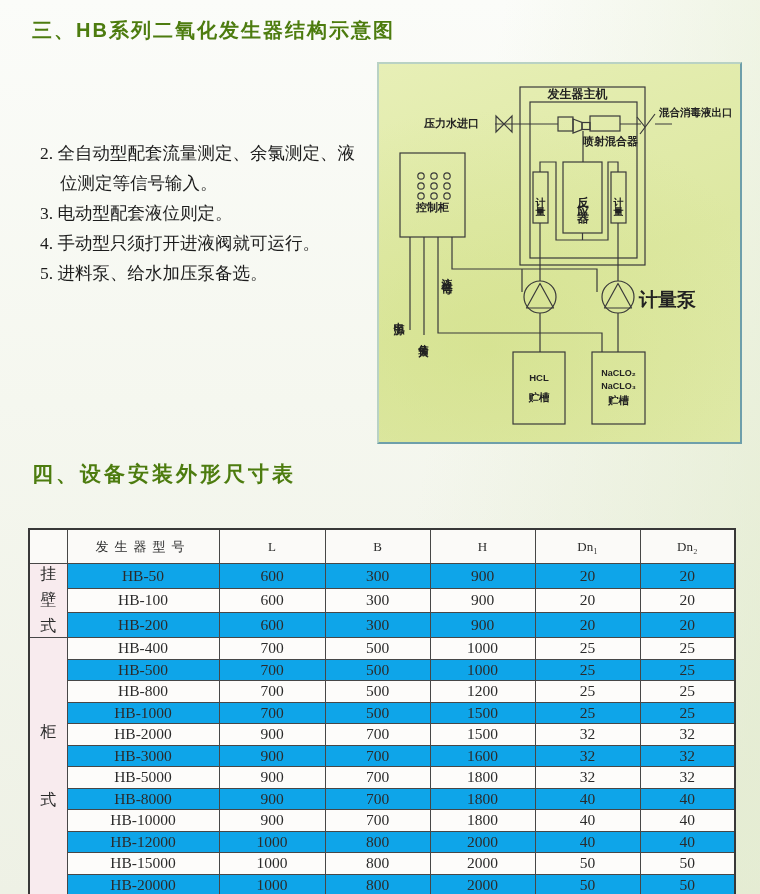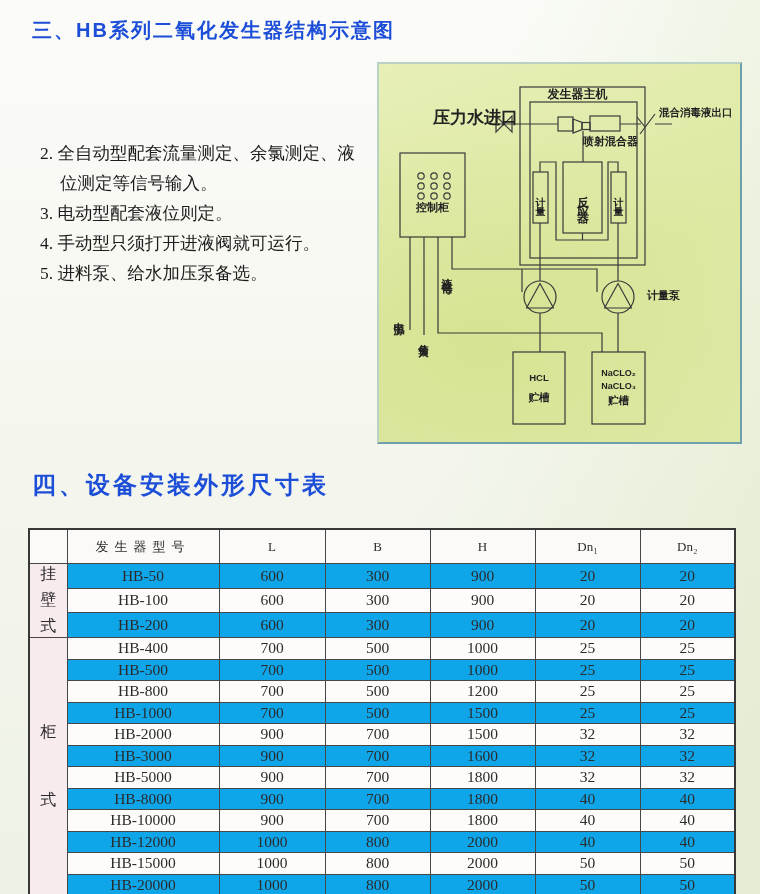--- a/index.html
+++ b/index.html
@@ -6,25 +6,25 @@
   body{
     width:760px;height:894px;position:relative;overflow:hidden;
     font-family:"Liberation Serif","DejaVu Serif",serif;color:#1c1c1c;
     background:
       linear-gradient(100deg, rgba(255,255,255,0) 55%, rgba(221,232,196,.55) 96%),
       linear-gradient(180deg,#fbfcf9 0%,#f5f7ef 45%,#eef1e5 100%);
   }
   .sec-title{
     position:absolute;left:32px;
     font-family:"Liberation Sans","DejaVu Sans",sans-serif;
-    font-weight:700;font-size:20px;letter-spacing:2px;color:#1d4ed8;
+    font-weight:700;font-size:20px;letter-spacing:2px;color:#4d7c0f;
     white-space:nowrap;
   }
   #title3{top:17px;}
-  #title4{top:460px;font-size:24px;letter-spacing:3px;margin-top:9px;}
+  #title4{top:460px;font-size:21px;letter-spacing:3px;}
 
   
   #notes{position:absolute;left:12px;top:138px;width:352px;font-size:17.5px;line-height:30px;}
   #notes .heading{margin-bottom:4px;}
   #notes .line{margin-left:28px;}
   #notes .line.cont{margin-left:48px;}
 
   
   #panel{
     position:absolute;left:377px;top:62px;width:361px;height:378px;
@@ -138,35 +138,35 @@
       </g>
 
       <path d="M31,173 V266"></path>
       <path d="M45,173 V271"></path>
       <path d="M59,173 V269 H223 V288"></path>
       <path d="M73,173 V205 H218 V228 M143,205 V228"></path>
     </g>
   </svg>
 
   <div class="dlabel" style="left:146px;top:24px;width:105px;text-align:center;font-size:12px;">发生器主机</div>
-  <div class="dlabel" style="left:45px;top:45px;width:94px;text-align:right;font-size:17px;">压力水进口</div>
+  <div class="dlabel" style="left:45px;top:53px;width:94px;font-size:11px;">压力水进口</div>
   <div class="dlabel" style="left:280px;top:43px;font-size:10.5px;">混合消毒液出口</div>
   <div class="dlabel" style="left:193px;top:71px;width:66px;text-align:right;font-size:11px;">喷射混合器</div>
 
   <div class="boxcenter" style="left:184px;top:98px;width:39px;height:71px;">
     <div class="dlabel vtext" style="position:static;font-size:12px;letter-spacing:8px;">反应器</div>
   </div>
   <div class="boxcenter" style="left:154px;top:108px;width:15px;height:51px;">
     <div class="dlabel vtext" style="position:static;font-size:10px;letter-spacing:9px;">计量</div>
   </div>
   <div class="boxcenter" style="left:232px;top:108px;width:15px;height:51px;">
     <div class="dlabel vtext" style="position:static;font-size:10px;letter-spacing:9px;">计量</div>
   </div>
 
-  <div class="dlabel" style="left:268px;top:226px;font-size:11px;font-family:Liberation Mono, monospace;">计量泵</div>
+  <div class="dlabel" style="left:260px;top:226px;font-size:19px;">计量泵</div>
   <div class="dlabel" style="left:21px;top:137px;width:65px;text-align:center;font-size:11px;">控制柜</div>
 
   <div class="dlabel vtext" style="left:14px;top:249px;font-size:11px;letter-spacing:2px;">电源</div>
   <div class="dlabel vtext" style="left:39px;top:272px;font-size:10px;letter-spacing:1px;">信号输入</div>
   <div class="dlabel vtext" style="left:62px;top:205px;font-size:11px;letter-spacing:2px;">液位信号</div>
 
   <div class="boxcenter" style="left:134px;top:288px;width:52px;height:72px;flex-direction:column;gap:9px;justify-content:center;">
     <div class="dlabel" style="position:static;font-size:9.5px;">HCL</div>
     <div class="dlabel" style="position:static;font-size:10.5px;">贮槽</div>
   </div>

